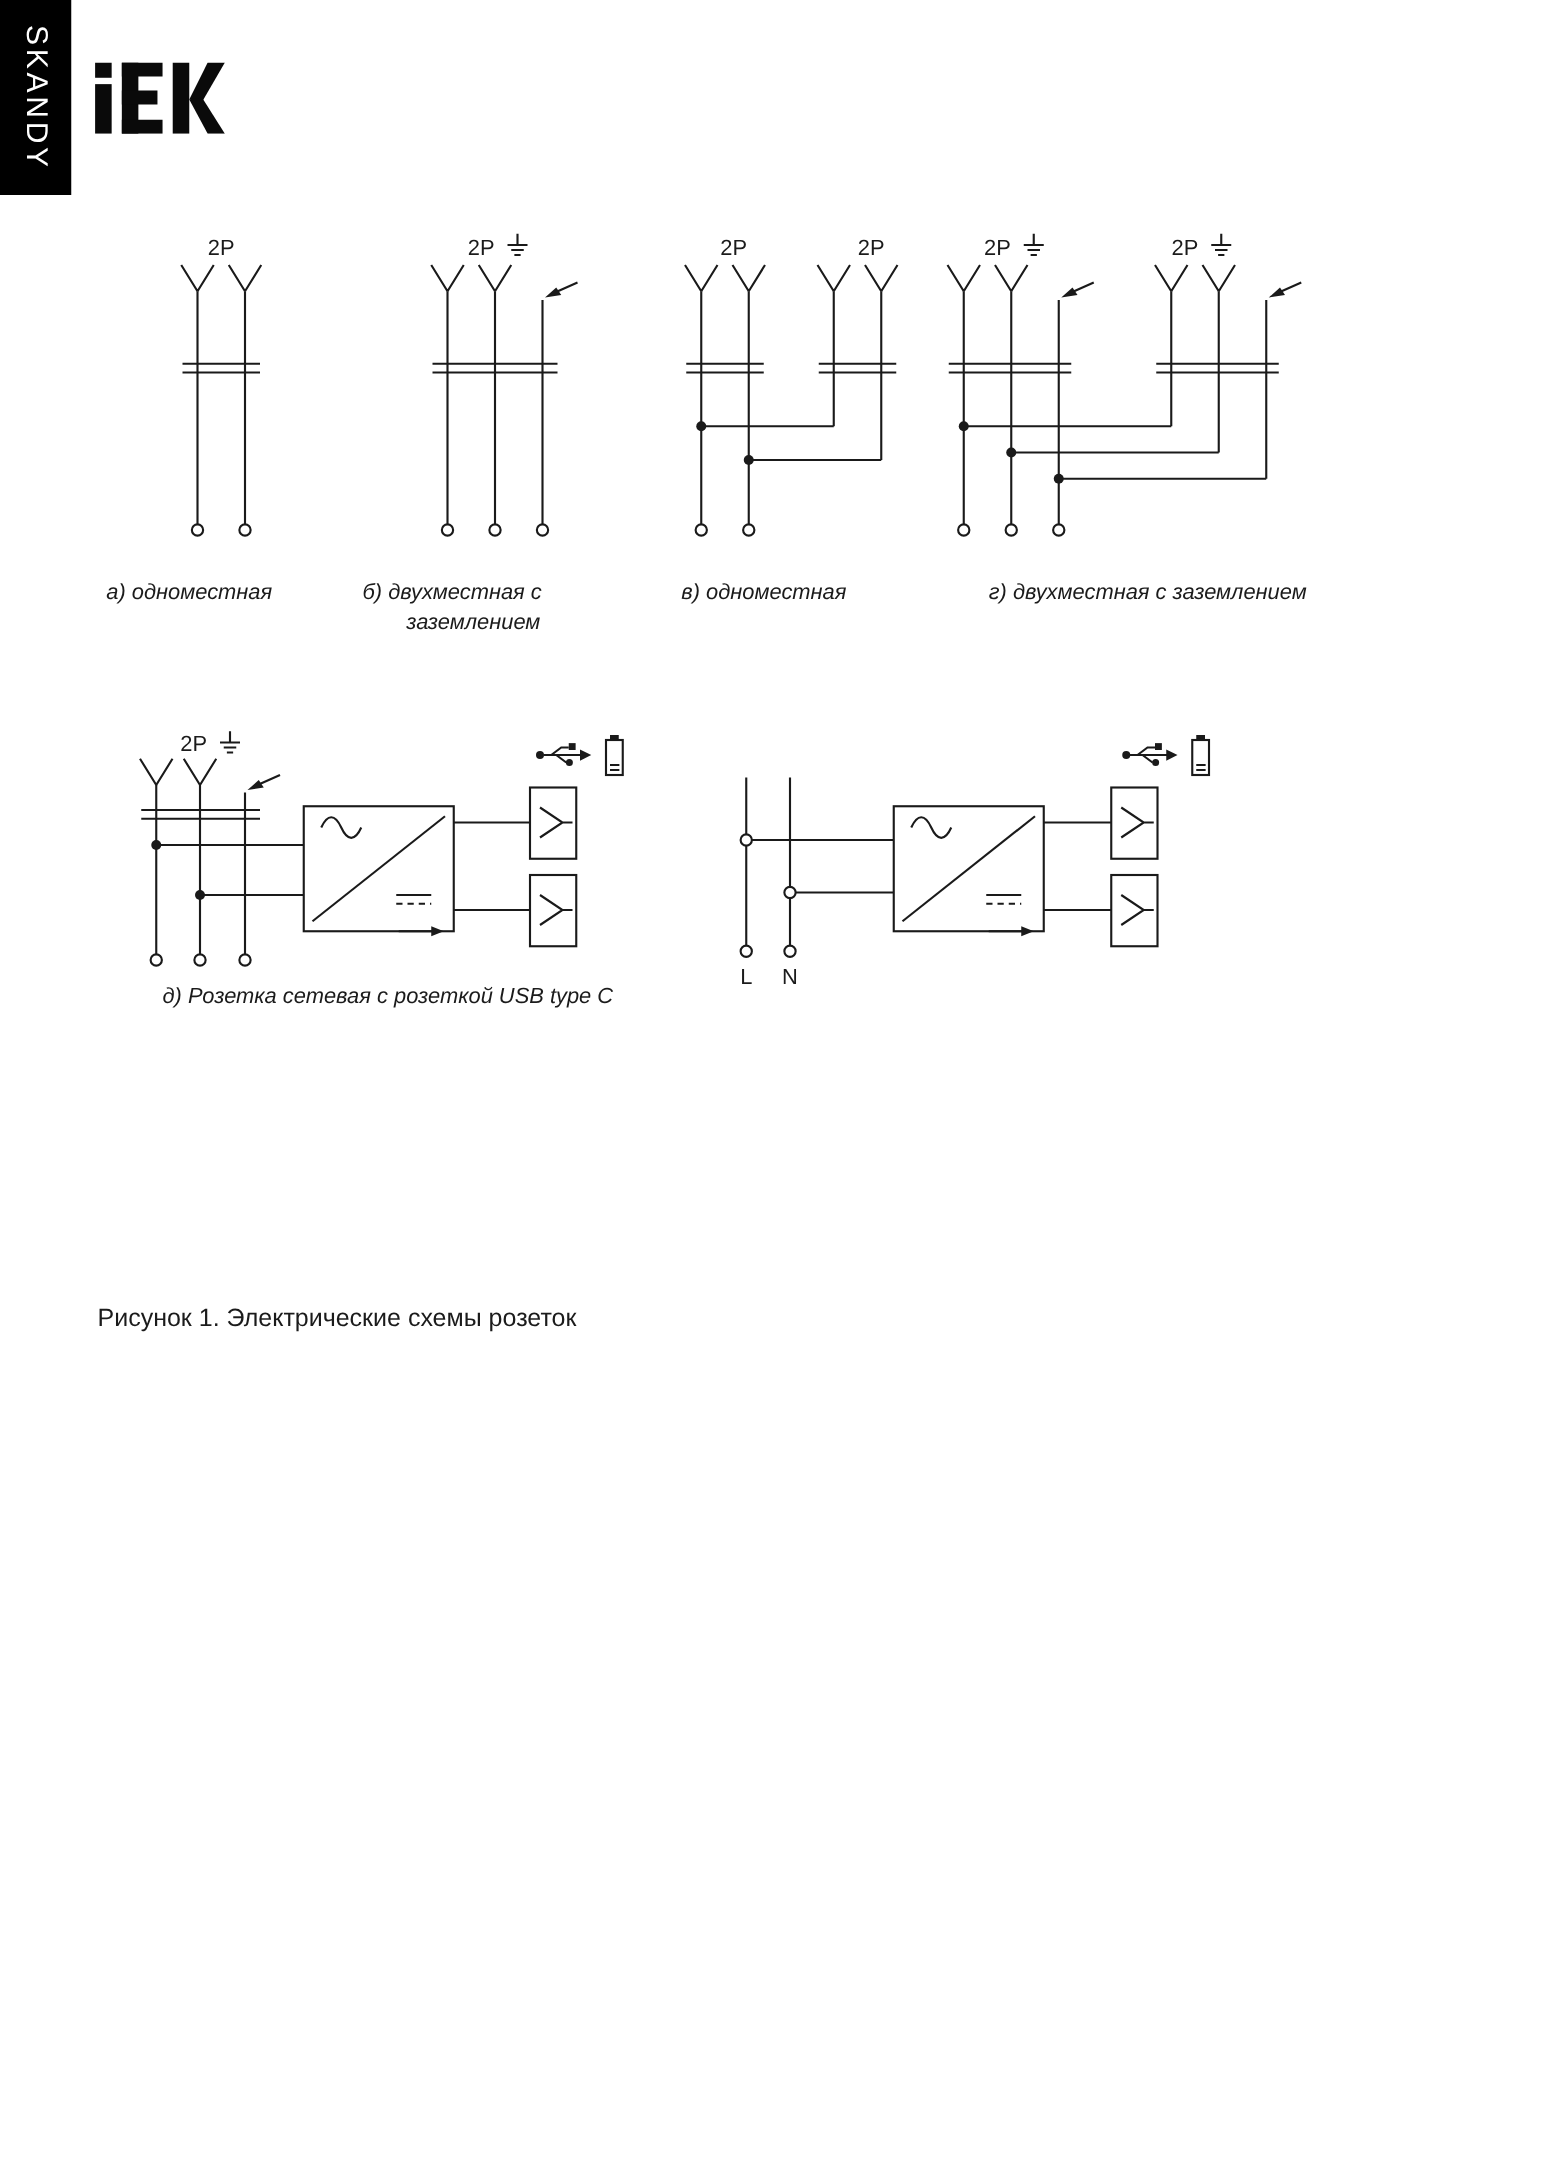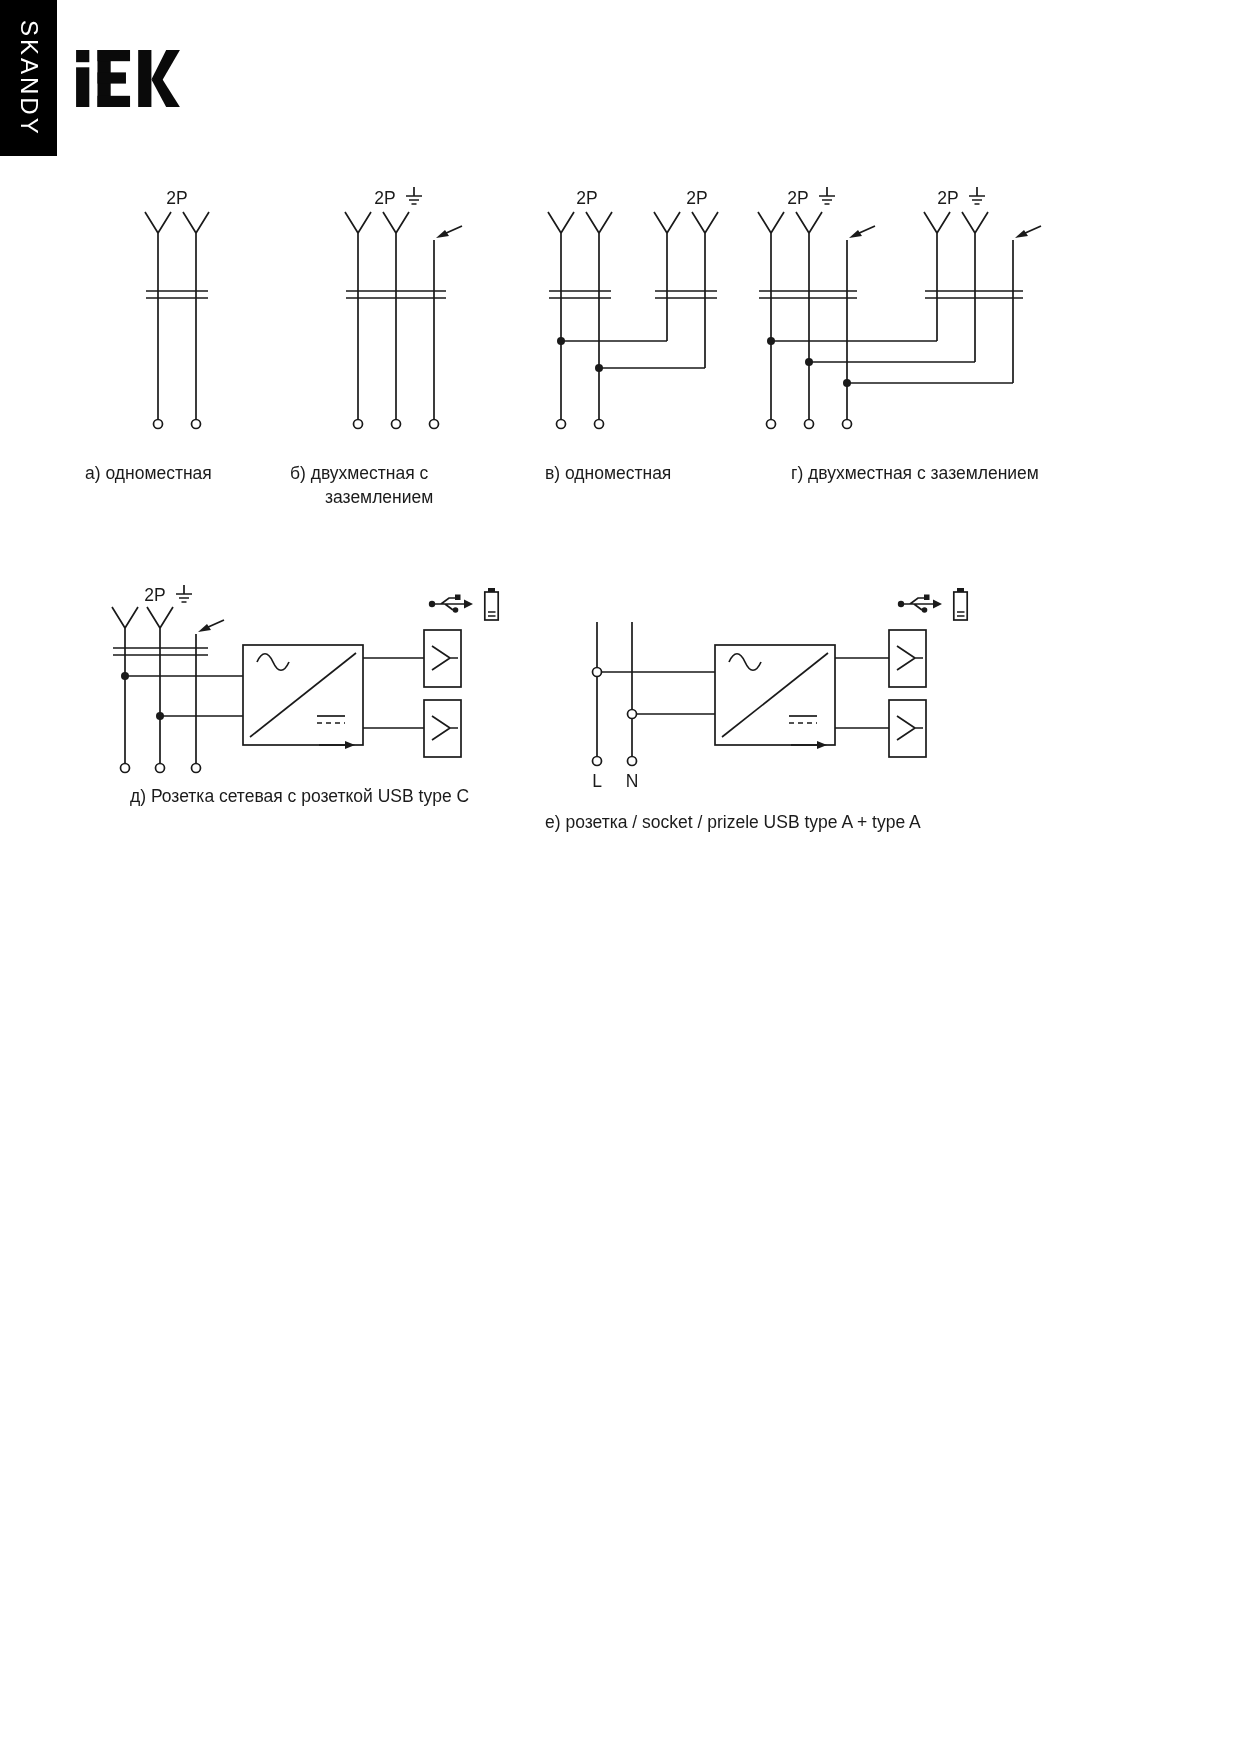--- a/index.html
+++ b/index.html
@@ -16,21 +16,21 @@
   }
   .skandy-text {
     writing-mode:vertical-rl; color:#fff; font-size:24px; letter-spacing:3px;
     font-family:"Liberation Sans", sans-serif;
   }
 
   .brand { position:absolute; left:76px; top:50px; line-height:0; }
 
   .schematics { position:absolute; left:0; top:0; }
 
-  .cap { position:absolute; font-size:17.5px; line-height:1.38; color:#1b1b1b; white-space:nowrap; }
+  .cap { position:absolute; font-size:17.5px; line-height:1.38; color:#1b1b1b; white-space:nowrap;font-style:italic; }
   .cap .l2 { display:block; margin-left:35px; }
   .cap-a { left:85px;  top:461px; }
   .cap-b { left:290px; top:461px; }
   .cap-v { left:545px; top:461px; }
   .cap-g { left:791px; top:461px; }
   .cap-d { left:82px;  top:784px;margin-left:48px; }
   .cap-e { left:545px; top:810px; }
 
   .figure-caption { position:absolute; left:78px; top:1044px; font-size:20px; color:#1b1b1b; white-space:nowrap; }
 
@@ -221,16 +221,16 @@
   </svg>
 
   <div class="cap cap-a">а) одноместная</div>
   <div class="cap cap-b">
     <span>б) двухместная с</span>
     <span class="l2">заземлением</span>
   </div>
   <div class="cap cap-v">в) одноместная</div>
   <div class="cap cap-g">г) двухместная с заземлением</div>
   <div class="cap cap-d">д) Розетка сетевая с розеткой USB type C</div>
-  <div class="cap cap-e">е) розетка / socket / prizele USB type A + type A</div>
-
+
+  <div class="figure-caption">Рисунок 1. Электрические схемы розеток</div>
 
 </div>
 
 </body></html>

